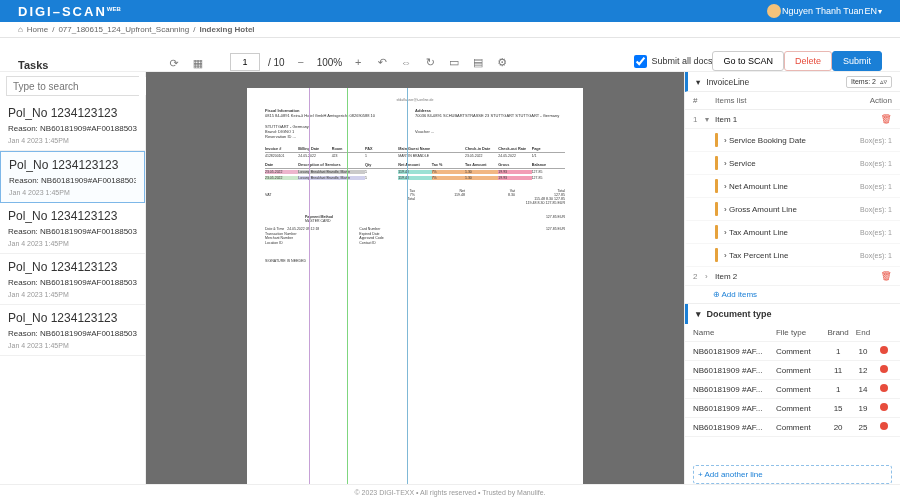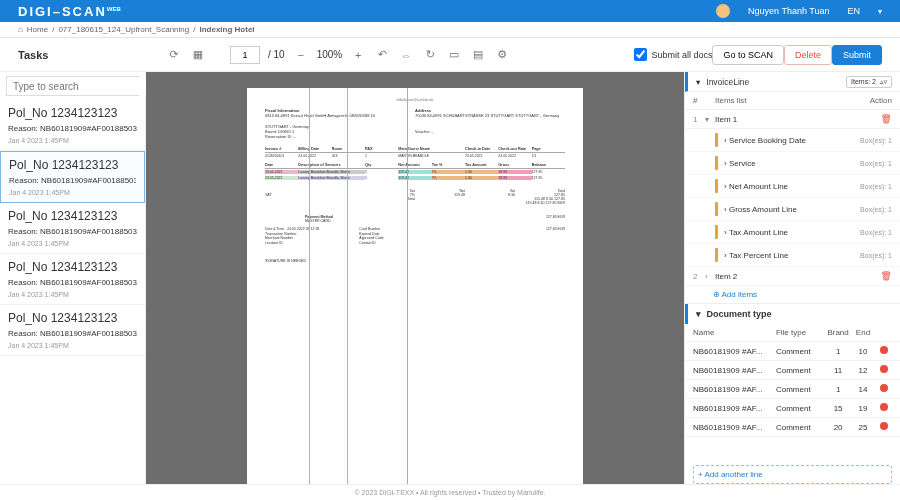--- a/index.html
+++ b/index.html
@@ -1,25 +1,25 @@
 <!DOCTYPE html>
 <html><head>
 <meta charset="utf-8">
 <style>
 *{box-sizing:border-box;margin:0;padding:0;font-family:Arial,Helvetica,sans-serif}
 body{width:900px;height:500px;overflow:hidden;background:#fff;font-size:10px;color:#333}
 .topbar{height:22px;background:#1a7fd6;display:flex;align-items:center;justify-content:space-between;padding:0 18px;color:#fff}
 .logo{font-weight:700;letter-spacing:2px;font-size:13px}
 .logo sup{font-size:6px;letter-spacing:0}
-.user{display:flex;align-items:center;gap:18px;font-size:9px}
+.user{display:flex;align-items:center;gap:1px;font-size:9px}
 .avatar{width:14px;height:14px;border-radius:50%;background:#f4c27a}
 .chev{font-size:8px}
 .crumb{height:16px;background:#fff;border-bottom:1px solid #e4e4e4;font-size:8px;color:#666;display:flex;align-items:center;padding:0 18px;gap:4px}
 .crumb .home{font-size:8px}
-.workrow{display:flex;height:34px;align-items:center;padding:0 18px;gap:8px;border-bottom:1px solid #eee}
+.workrow{display:flex;height:34px;align-items:flex-end;padding:0 18px;gap:8px;border-bottom:1px solid #eee}
 .tasks-label{font-size:11px;font-weight:600;flex:0 0 140px}
 .refresh{width:14px;height:14px;display:flex;align-items:center;justify-content:center;cursor:pointer}
 .toolbar{flex:1;display:flex;align-items:center;gap:8px;justify-content:flex-start;padding-left:16px}
 .pagebox{width:30px;height:18px;border:1px solid #ccc;text-align:center;font-size:9px}
 .tbicon{width:16px;height:16px;display:flex;align-items:center;justify-content:center;color:#777;cursor:pointer;font-size:11px}
 .right-actions{display:flex;align-items:center;}
 .chk{display:flex;align-items:center;gap:4px;font-size:9px}
 .btn{height:20px;padding:0 10px;border-radius:3px;font-size:9px;border:1px solid #ccc;background:#fff;cursor:pointer}
 .btn.danger{color:#e74c3c;border-color:#e9b8b3}
 .btn.primary{background:#1a7fd6;color:#fff;border-color:#1a7fd6}

